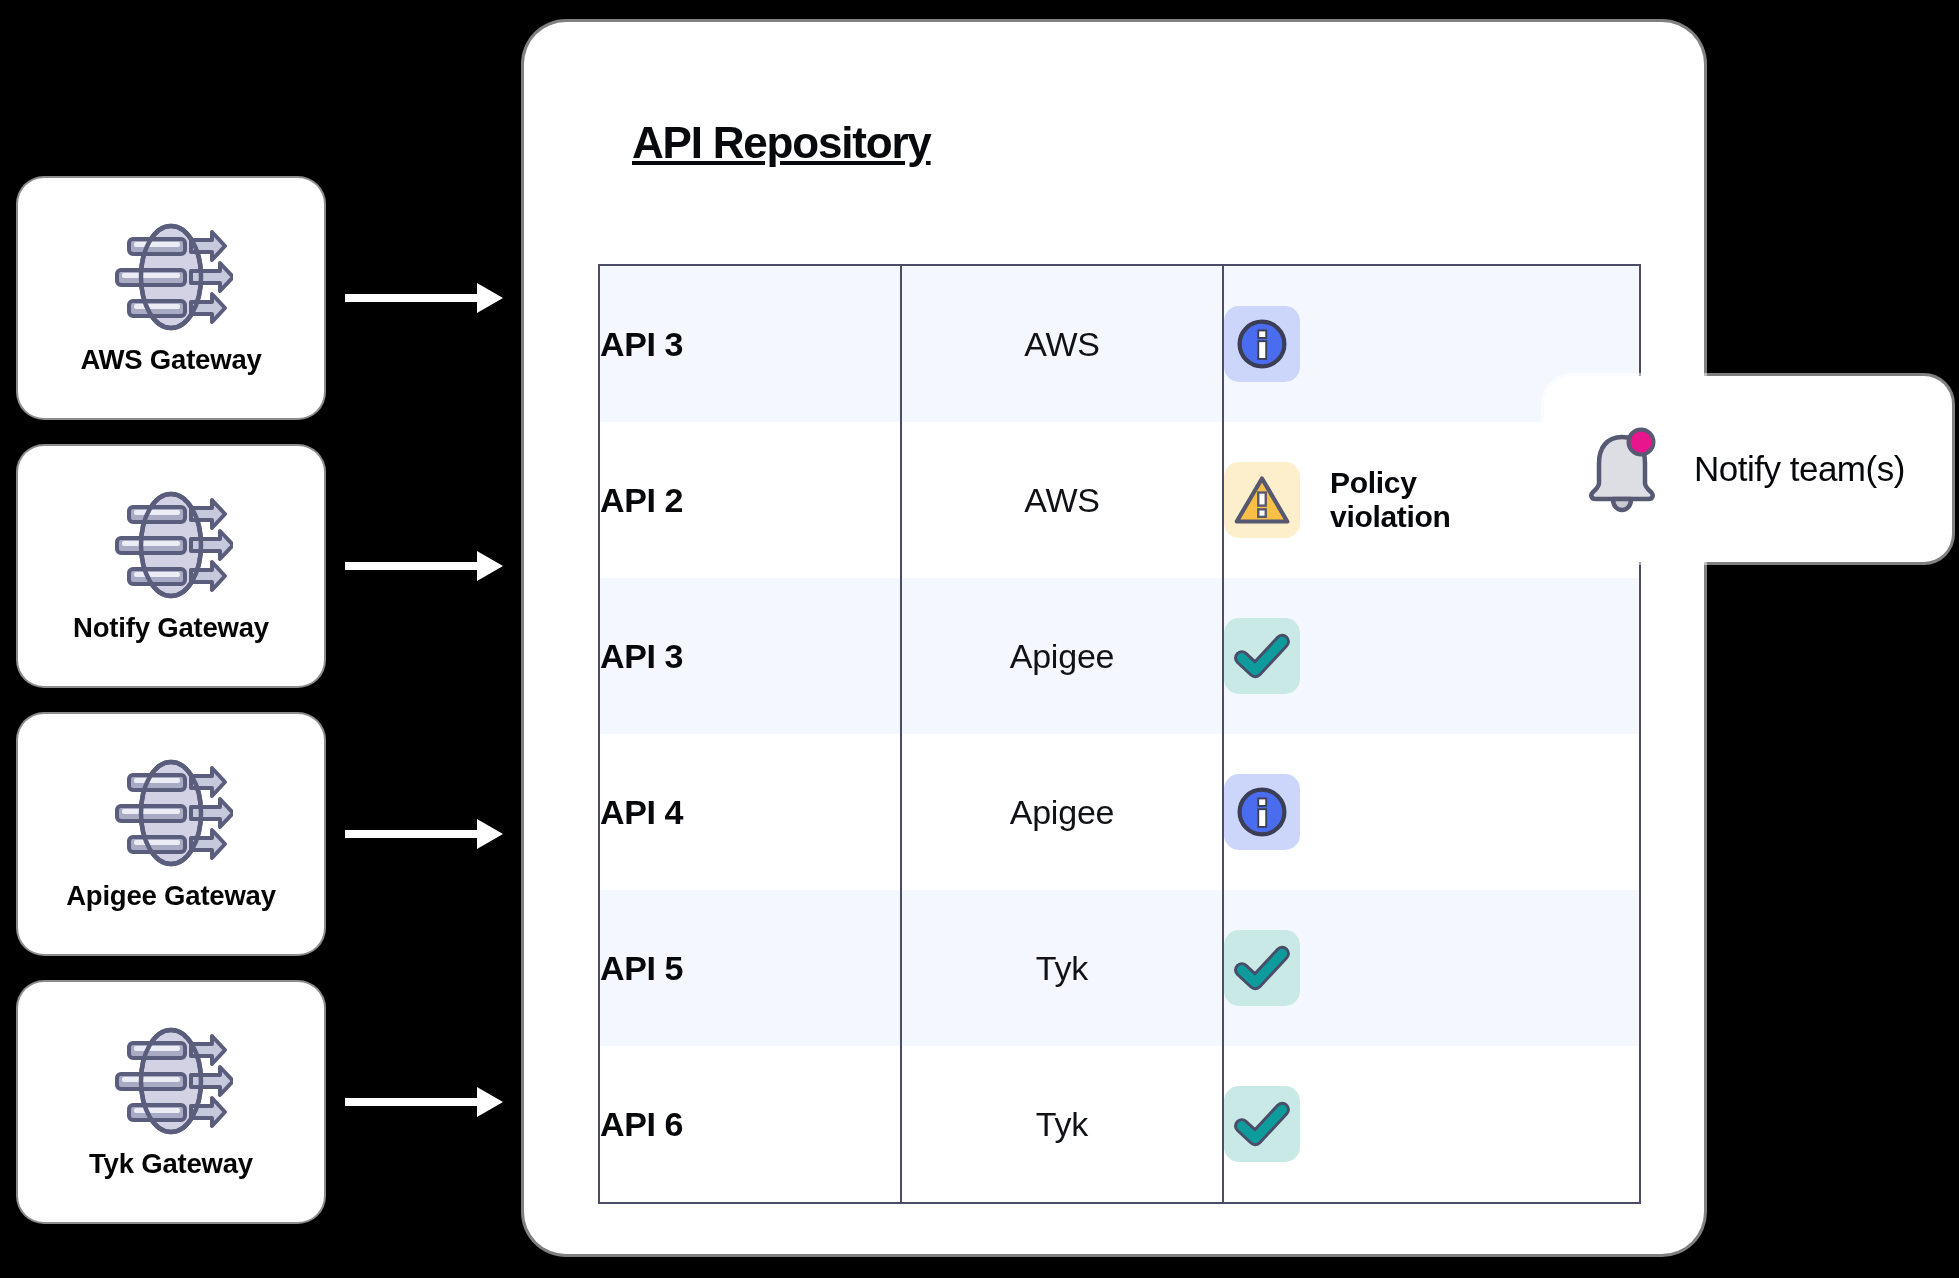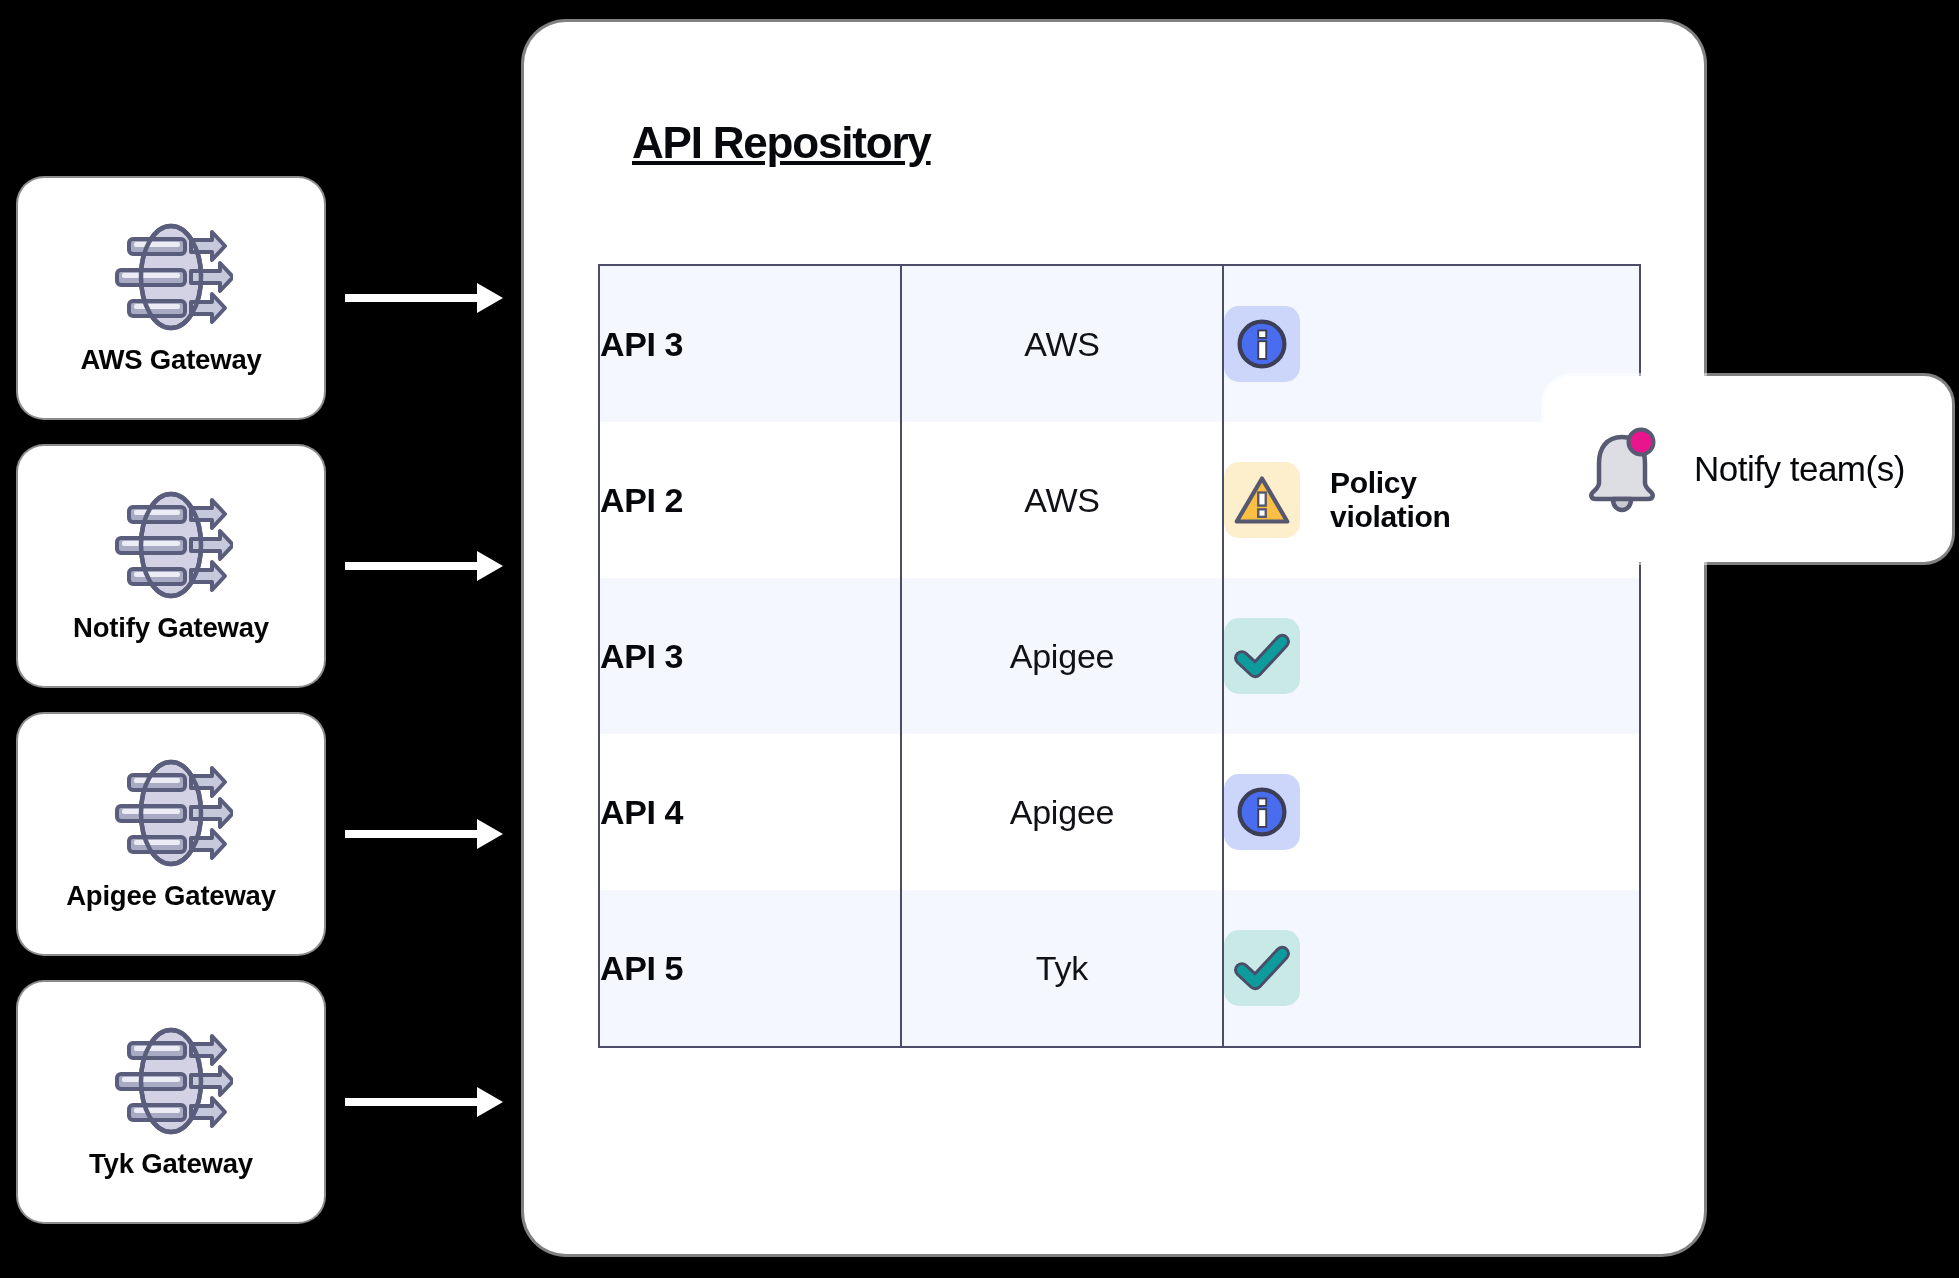--- a/index.html
+++ b/index.html
@@ -269,20 +269,34 @@
             <div class="status-wrap">
               <span class="status-badge bg-ok">
                 <svg viewBox="0 0 62 56" width="60" height="54" aria-hidden="true">
                   <path d="M10 30 L24 43 L52 13" fill="none" stroke="#4a4c68" stroke-width="16" stroke-linecap="round" stroke-linejoin="round"></path>
                   <path d="M10 30 L24 43 L52 13" fill="none" stroke="#0d9b9b" stroke-width="10" stroke-linecap="round" stroke-linejoin="round"></path>
                 </svg>
               </span>
             </div>
           </td>
         </tr>
+        <tr>
+          <td class="cell-name">API 6</td>
+          <td class="cell-provider">Tyk</td>
+          <td class="cell-status">
+            <div class="status-wrap">
+              <span class="status-badge bg-ok">
+                <svg viewBox="0 0 62 56" width="60" height="54" aria-hidden="true">
+                  <path d="M10 30 L24 43 L52 13" fill="none" stroke="#4a4c68" stroke-width="16" stroke-linecap="round" stroke-linejoin="round"></path>
+                  <path d="M10 30 L24 43 L52 13" fill="none" stroke="#0d9b9b" stroke-width="10" stroke-linecap="round" stroke-linejoin="round"></path>
+                </svg>
+              </span>
+            </div>
+          </td>
+        </tr>
       </tbody>
   </table>
 </div>
 
 <div id="notify-card">
   <span class="bell">
     <svg viewBox="0 0 80 88" width="80" height="88" aria-hidden="true">
       <path d="M40 12 C24 12 17 24 17 38 L17 58 C17 62 14 64 11 67 C8 70 9 74 14 74 L66 74 C71 74 72 70 69 67 C66 64 63 62 63 58 L63 38 C63 24 56 12 40 12 Z" fill="#dddde4" stroke="#585a73" stroke-width="4.5" stroke-linejoin="round"></path>
       <path d="M31 74 C31 81 35 85 40 85 C45 85 49 81 49 74 Z" fill="#c9c9d4" stroke="#585a73" stroke-width="4.5" stroke-linejoin="round"></path>
       <circle cx="59" cy="17" r="12.5" fill="#e9158c" stroke="#585a73" stroke-width="4"></circle>

